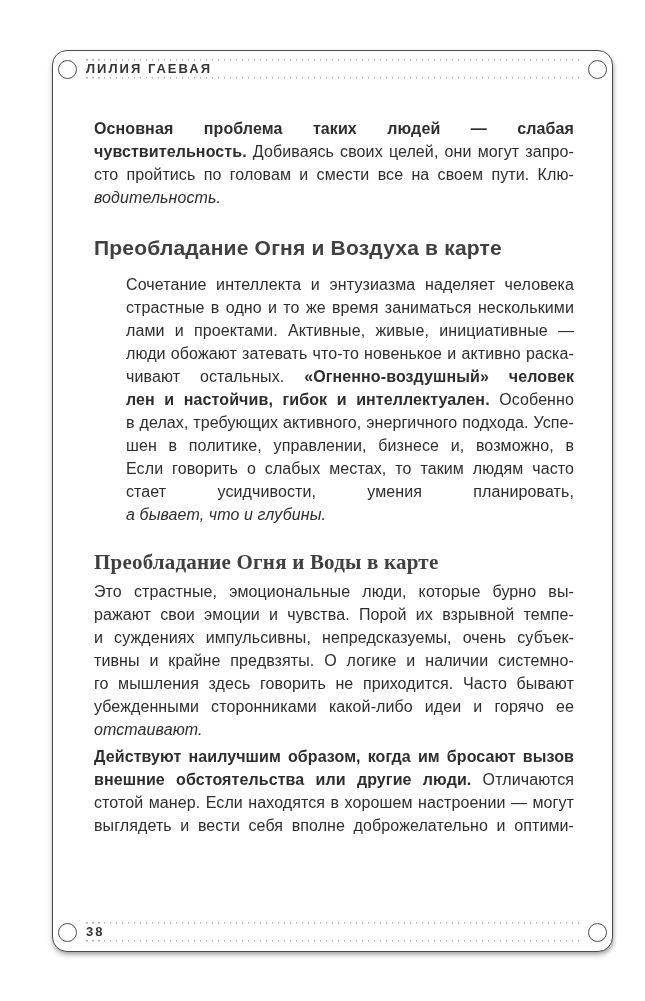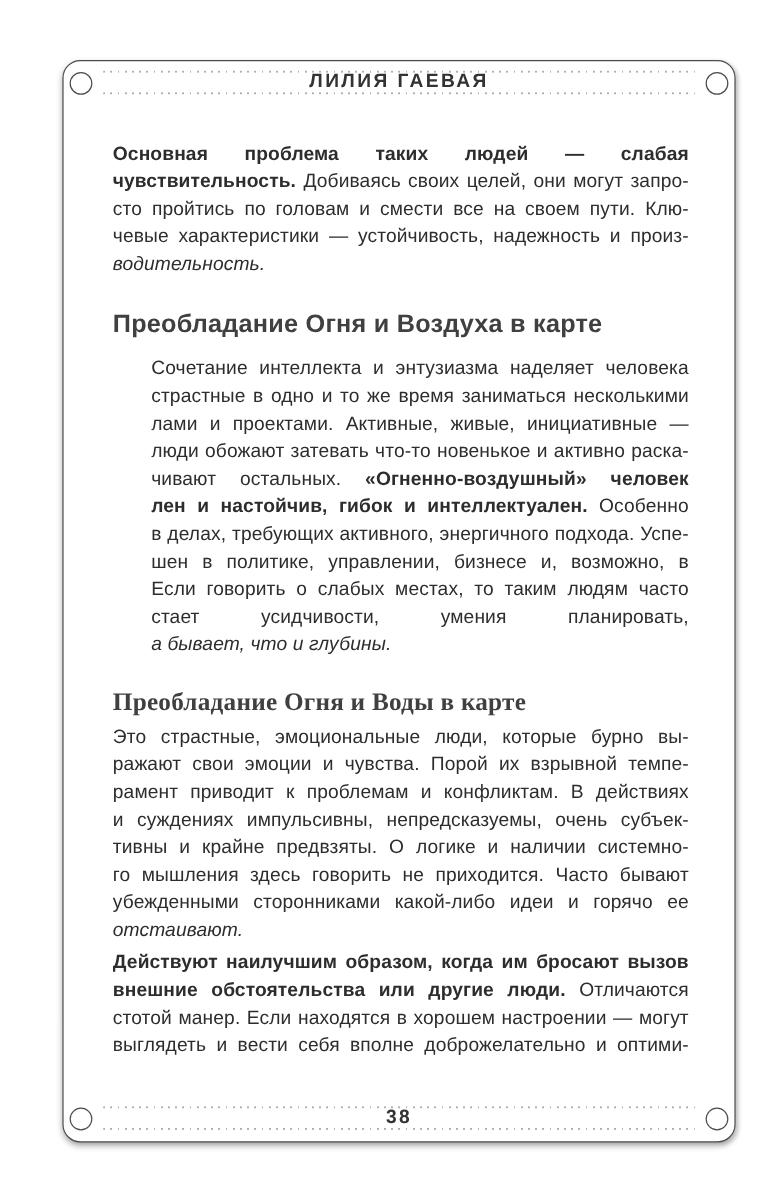--- a/index.html
+++ b/index.html
@@ -63,22 +63,22 @@
     background-repeat: no-repeat;
   }
   .dotline.top { top: 0; }
   .dotline.bottom { bottom: 0; }
   .strip-text {
     position: absolute;
     left: 0;
     right: 0;
     top: 50%;
     transform: translateY(-52%);
-    text-align: center;
-    font-size: 16px;
+    text-align: left;
+    font-size: 13px;
     font-weight: 700;
     letter-spacing: 2px;
     color: #333333;
     white-space: nowrap;
   }
   
   .page-body {
     position: absolute;
     left: 41px;
     top: 66px;
@@ -134,42 +134,40 @@
         <div class="dotline bottom"></div>
       </div>
       <span class="ring"></span>
     </div>
 
     <div class="page-body">
         <div class="blk para b0">
           <div class="line"><span class="bold">Основная проблема таких людей — слабая эмоциональная</span></div>
           <div class="line"><span class="bold">чувствительность. </span><span>Добиваясь своих целей, они могут запро-</span></div>
           <div class="line"><span>сто пройтись по головам и смести все на своем пути. Клю-</span></div>
-          <div class="line"><span>чевые характеристики — устойчивость, надежность и произ-</span></div>
           <div class="line last"><span>водительность.</span></div>
         </div>
         <h2 class="blk heading b1">Преобладание Огня и Воздуха в карте</h2>
         <div class="blk para b2">
           <div class="line"><span>Сочетание интеллекта и энтузиазма наделяет человека спо-</span></div>
           <div class="line"><span>страстные в одно и то же время заниматься несколькими де-</span></div>
           <div class="line"><span>лами и проектами. Активные, живые, инициативные — такие</span></div>
           <div class="line"><span>люди обожают затевать что-то новенькое и активно раска-</span></div>
           <div class="line"><span>чивают остальных. </span><span class="bold">«Огненно-воздушный» человек решите-</span></div>
           <div class="line"><span class="bold">лен и настойчив, гибок и интеллектуален. </span><span>Особенно хорош</span></div>
           <div class="line"><span>в делах, требующих активного, энергичного подхода. Успе-</span></div>
           <div class="line"><span>шен в политике, управлении, бизнесе и, возможно, в спорте.</span></div>
           <div class="line"><span>Если говорить о слабых местах, то таким людям часто недо-</span></div>
           <div class="line"><span>стает усидчивости, умения планировать, восприимчивости,</span></div>
           <div class="line last"><span>а бывает, что и глубины.</span></div>
         </div>
         <h2 class="blk heading b3">Преобладание Огня и Воды в карте</h2>
         <div class="blk para b4">
           <div class="line"><span>Это страстные, эмоциональные люди, которые бурно вы-</span></div>
           <div class="line"><span>ражают свои эмоции и чувства. Порой их взрывной темпе-</span></div>
-          <div class="line"><span>рамент приводит к проблемам и конфликтам. В действиях</span></div>
           <div class="line"><span>и суждениях импульсивны, непредсказуемы, очень субъек-</span></div>
           <div class="line"><span>тивны и крайне предвзяты. О логике и наличии системно-</span></div>
           <div class="line"><span>го мышления здесь говорить не приходится. Часто бывают</span></div>
           <div class="line"><span>убежденными сторонниками какой-либо идеи и горячо ее</span></div>
           <div class="line last"><span>отстаивают.</span></div>
         </div>
         <div class="blk para b5">
           <div class="line"><span class="bold">Действуют наилучшим образом, когда им бросают вызов</span></div>
           <div class="line"><span class="bold">внешние обстоятельства или другие люди. </span><span>Отличаются про-</span></div>
           <div class="line"><span>стотой манер. Если находятся в хорошем настроении — могут</span></div>

